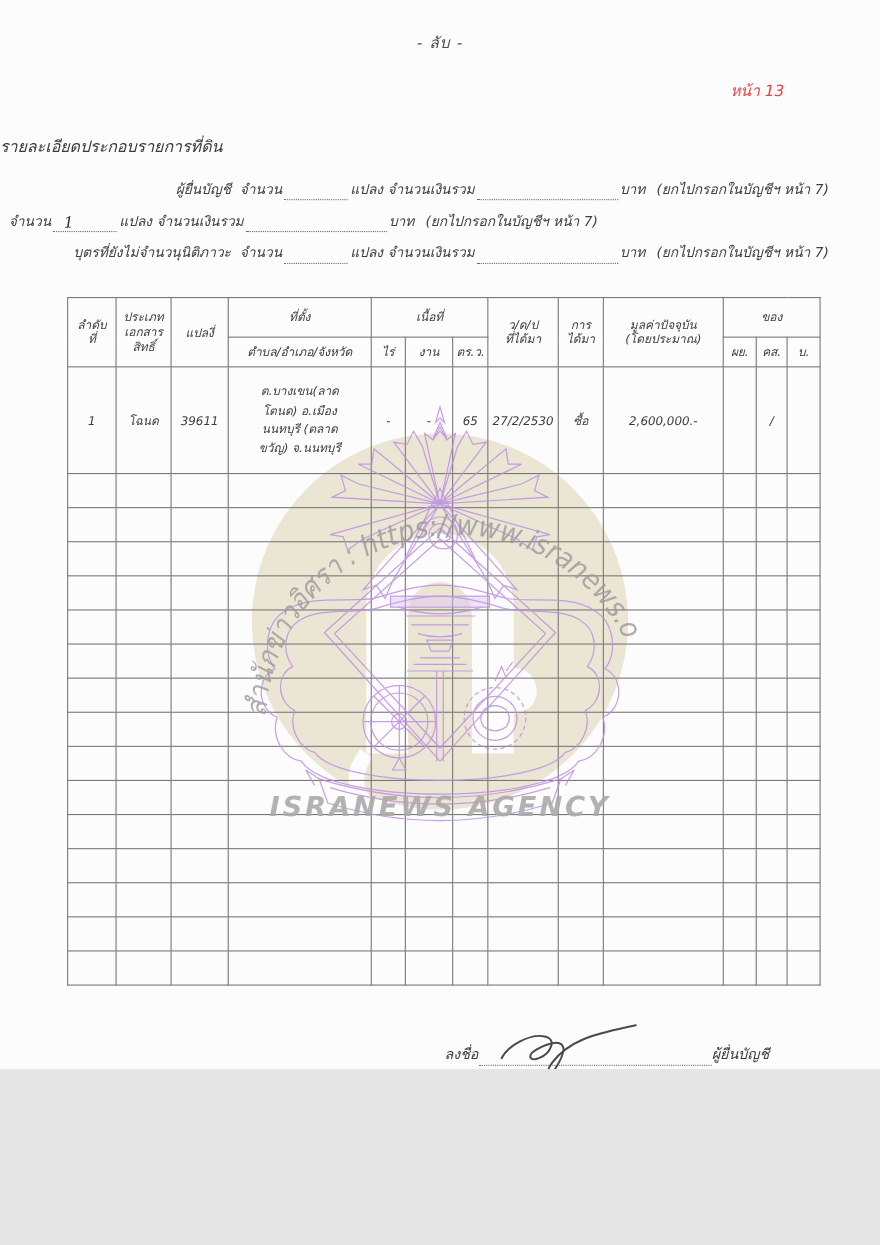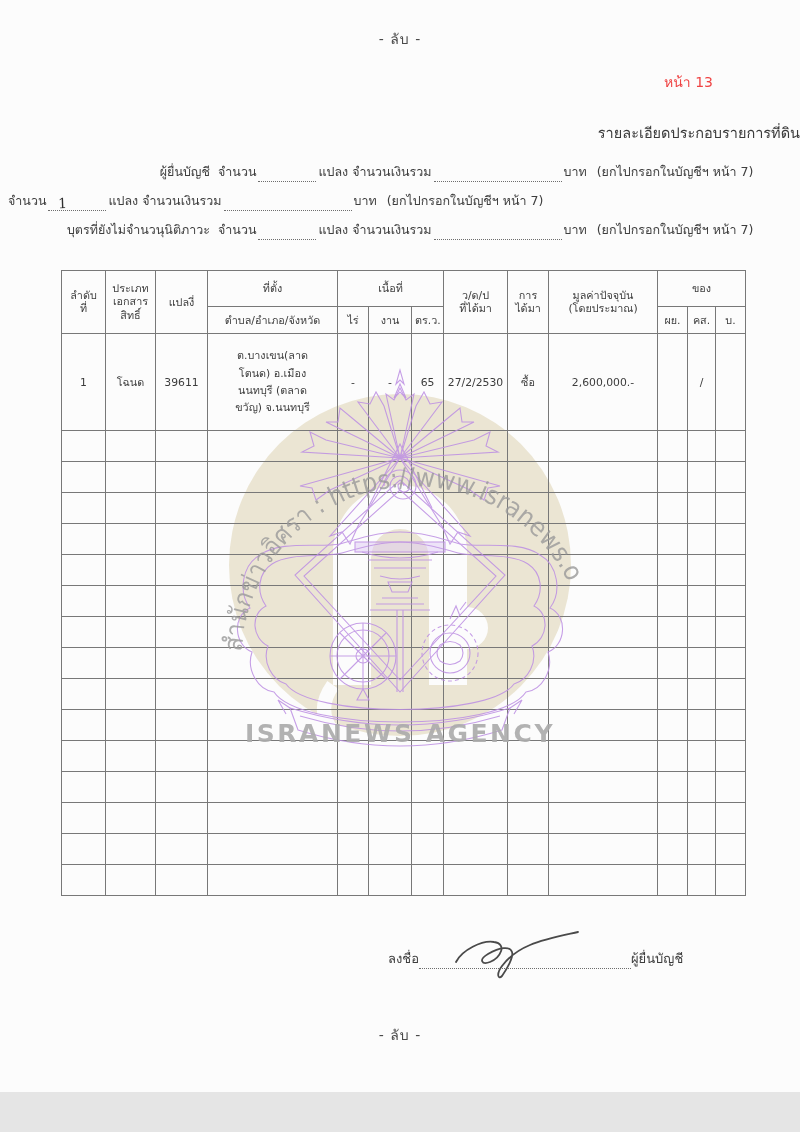--- a/index.html
+++ b/index.html
@@ -1,25 +1,25 @@
 <!DOCTYPE html>
 <html lang="th"><head>
 <meta charset="utf-8">
 <style>
   html,body{margin:0;padding:0;}
   body{background:#e5e5e5;}
   .page{
-    position:relative; width:800px; height:1092px; margin:0 auto;
+    position:relative; width:800px; height:972px; margin:0 auto;
     background:#fcfcfc; overflow:hidden;
-    font-family:"DejaVu Sans", sans-serif; color:#3c3c3c;
+    font-family:"DejaVu Sans", sans-serif; color:#3c3c3c;font-style:italic;
   }
   
   .top-secret{position:absolute; top:28px; left:0; width:100%; text-align:center; font-size:14px; letter-spacing:1px; color:#4a4a4a;}
   .page-num{position:absolute; top:71px; right:87px; font-size:14px; color:#ef4444;}
-  .doc-title{position:absolute; top:121px; left:0; width:100%; text-align:right; font-size:14.5px; color:#3a3a3a;}
+  .doc-title{position:absolute; top:121px; left:0; width:100%; text-align:left; font-size:14.5px; color:#3a3a3a;}
   
   .summary{position:absolute; top:153px; left:0; width:800px; z-index:1;}
   .sum-line{height:29px; display:flex; align-items:flex-end; font-size:12.5px; color:#3e3e3e; white-space:nowrap;}
   .sum-owner{display:inline-block; width:210px; text-align:right;}
   .sum-gap{display:inline-block; width:8px;}
   .dots{display:inline-block; border-bottom:1.6px dotted #6d6d6d; height:15px; position:relative; margin:0 2px;}
   .dots.count{width:58px;}
   .dots.amount{width:128px;}
   .dots .fill-val{position:absolute; left:10px; bottom:-1px; font-size:14px; color:#2f2f2f; transform:rotate(-2deg); font-family:"DejaVu Serif", serif;}
   .sum-note{margin-left:10px;}
@@ -43,21 +43,21 @@
   .cell-value{text-align:right; padding-right:26px; font-size:11.5px;}
   .cell-center{font-size:11.5px;}
   
   .c-seq{width:44px;}.c-doctype{width:50px;}.c-docno{width:52px;}.c-loc{width:130px;}
   .c-rai{width:31px;}.c-ngan{width:43px;}.c-sqwa{width:32px;}
   .c-date{width:64px;}.c-acq{width:41px;}.c-val{width:109px;}
   .c-py{width:30px;}.c-ks{width:28px;}.c-b{width:30px;}
   
   .note-line{position:absolute; top:884px; left:61px; width:684px; text-align:right; font-size:11.8px; color:#3b3b3b; z-index:1;}
   .note-label{text-decoration:underline;}
-  .sign-row{position:absolute; top:948px; left:388px; display:flex; align-items:flex-end; font-size:13px; color:#3c3c3c; z-index:1;}
+  .sign-row{position:absolute; top:948px; left:404px; display:flex; align-items:flex-end; font-size:13px; color:#3c3c3c; z-index:1;}
   .sign-dots{display:inline-block; width:212px; border-bottom:1.6px dotted #6d6d6d; height:16px;}
   .signature-svg{position:absolute; top:918px; left:448px; z-index:2;}
   .bottom-secret{position:absolute; top:1024px; left:0; width:100%; text-align:center; font-size:14px; letter-spacing:1px; color:#4a4a4a;}
   
   .wm-back{position:absolute; left:215px; top:380px; z-index:0; pointer-events:none;}
   .wm-front{position:absolute; left:150px; top:340px; z-index:2; pointer-events:none;}
 </style>
 </head>
 <body>
 

